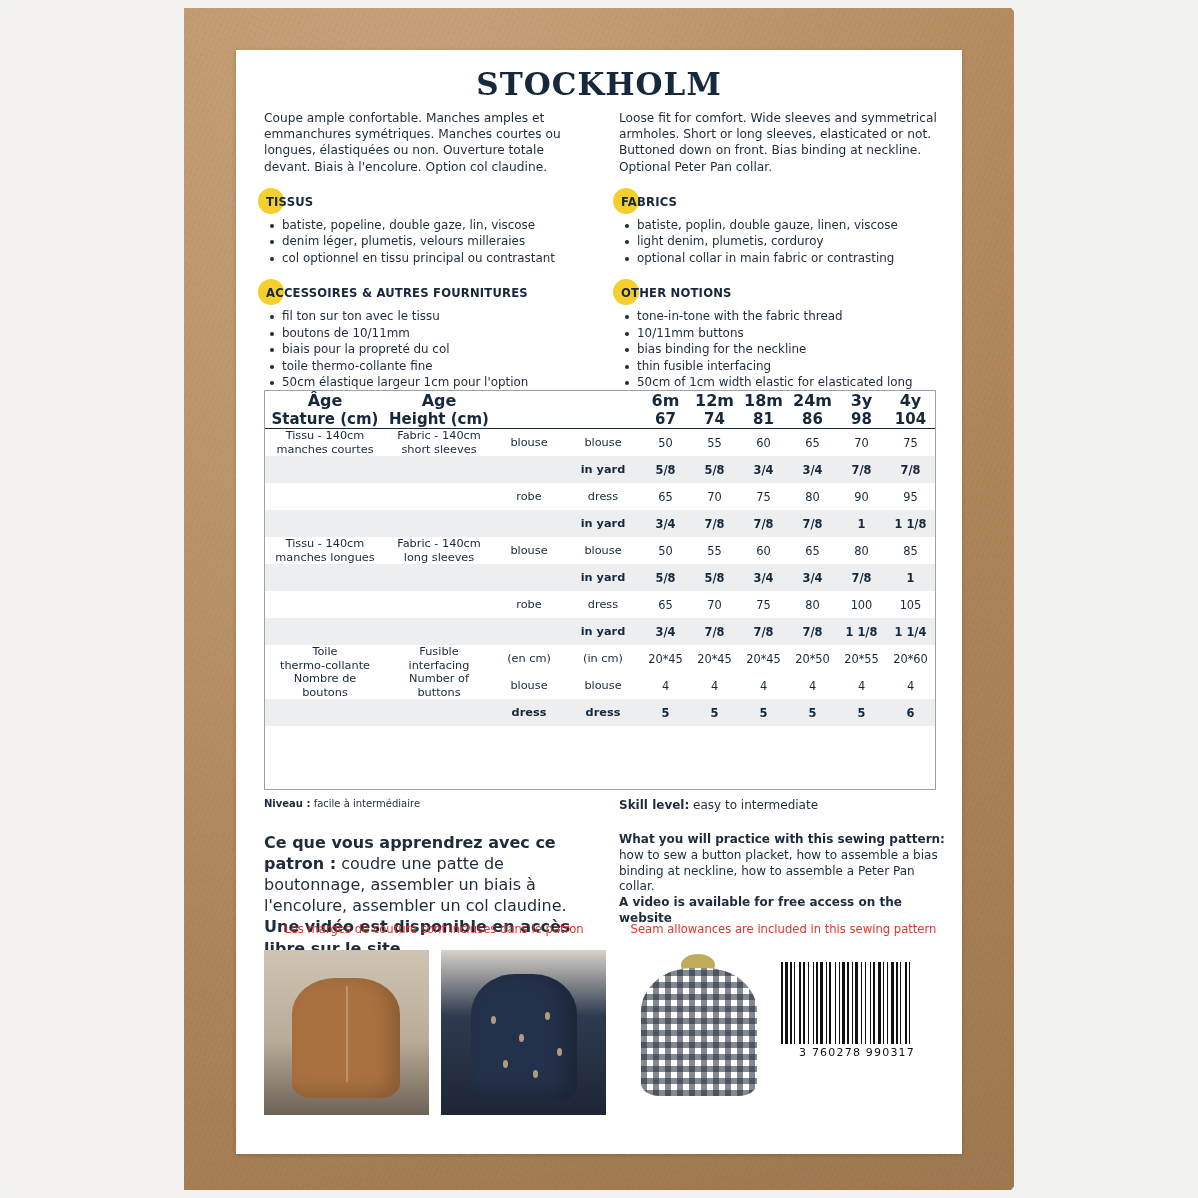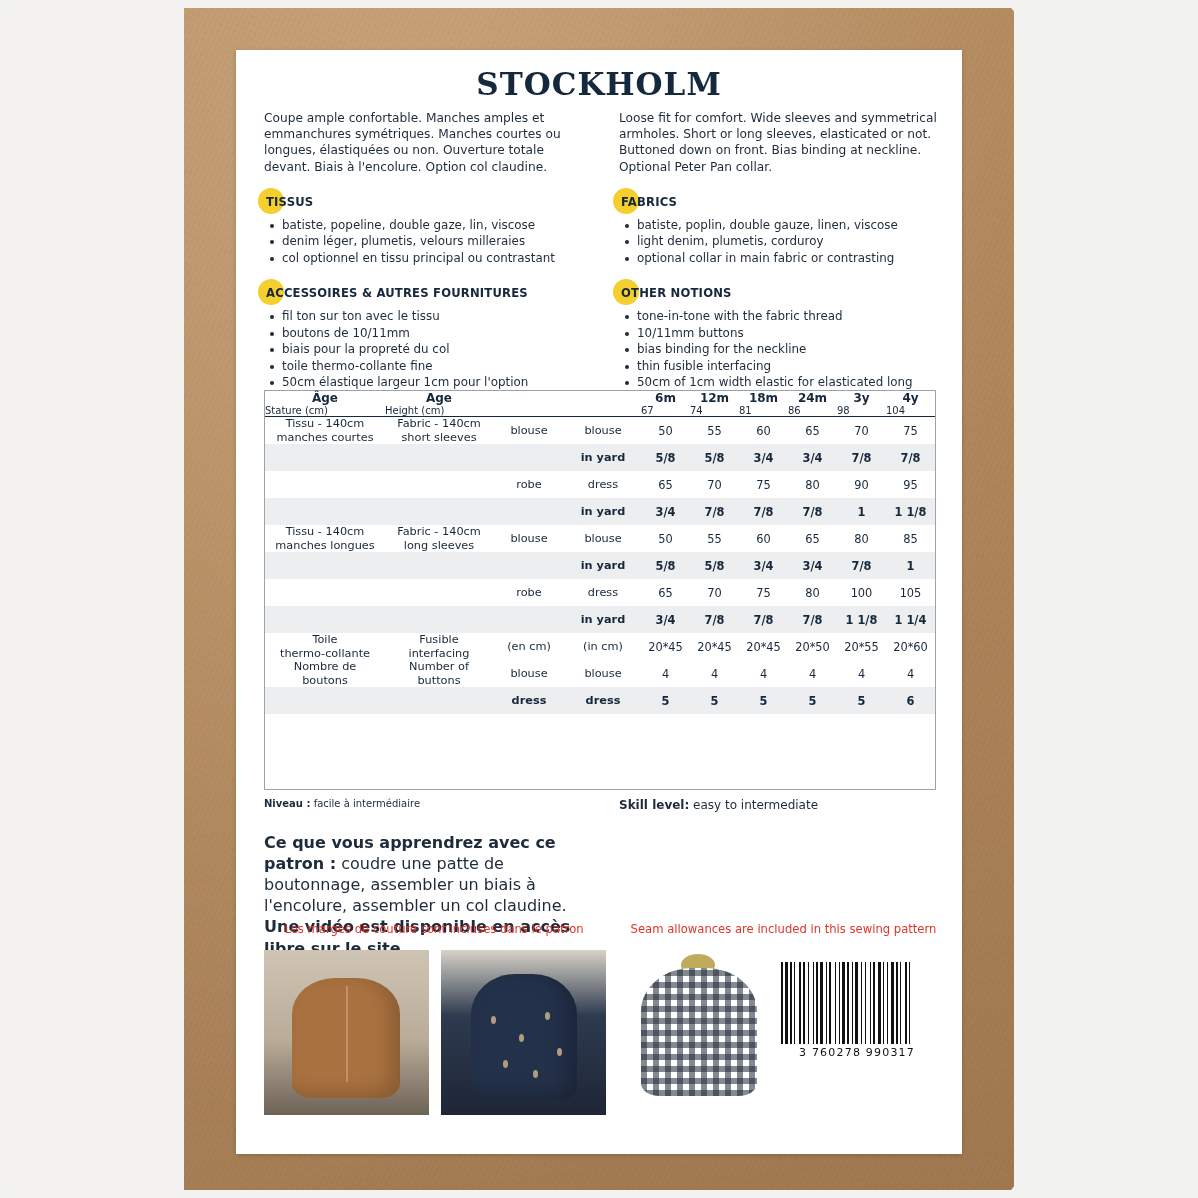--- a/index.html
+++ b/index.html
@@ -68,22 +68,22 @@
 
   
   .tablewrap{
     position:absolute;left:28px;top:340px;width:670px;height:398px;
     border:1px solid #9aa3ab;background:#fff;
   }
   table.sizes{
     width:100%;border-collapse:collapse;font-size:11.4px;color:#16283c;
   }
   table.sizes td,table.sizes th{padding:0;}
-  .hdrow td{font-weight:bold;font-size:12px;text-align:center;padding:7px 0 6px;}
-  .hdrow2 td{font-weight:normal;font-size:10px;text-align:left;padding:2px 0 7px;}
+  .hdrow td{font-weight:bold;font-size:16px;text-align:center;padding:7px 0 6px;}
+  .hdrow2 td{font-weight:bold;font-size:15px;text-align:center;padding:2px 0 7px;}
   .hline td{border-bottom:1.6px solid #16283c;height:0;padding:0;}
   .r td{text-align:center;height:27px;vertical-align:middle;}
   .shade td{background:#eceeef;font-weight:bold;}
   .lbl{font-size:11.3px;line-height:1.2;}
   .c1{width:120px;}
   .c2{width:108px;}
   .c3{width:72px;}
   .c4{width:76px;}
   .num{width:49px;}
 
@@ -351,20 +351,24 @@
       <div class="skill">
         <b>Niveau :</b><span> facile à intermédiaire</span>
       </div>
       <div class="skill2">
         <b>Skill level:</b><span> easy to intermediate</span>
       </div>
 
       <div class="learn">
         <b>Ce que vous apprendrez avec ce patron :</b><span> coudre une patte de boutonnage, assembler un biais à l'encolure, assembler un col claudine.</span>
         <div><b>Une vidéo est disponible en accès libre sur le site</b></div>
+      </div>
+      <div class="learn2">
+        <b>What you will practice with this sewing pattern:</b><span> how to sew a button placket, how to assemble a bias binding at neckline, how to assemble a Peter Pan collar.</span>
+        <div><b>A video is available for free access on the website</b></div>
       </div>
 
       <div class="seam">Les marges de couture sont incluses dans le patron</div>
       <div class="seam2">Seam allowances are included in this sewing pattern</div>
 
       <div class="photos">
         <div class="ph ph1">
           <div class="dress1"></div>
         </div>
         <div class="ph ph2">

